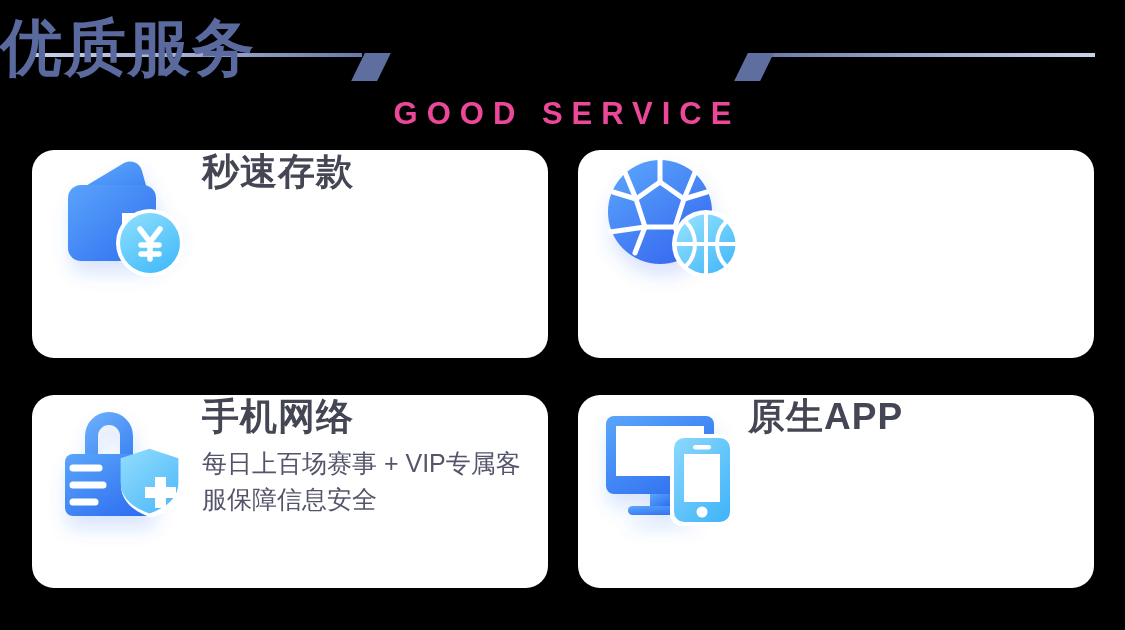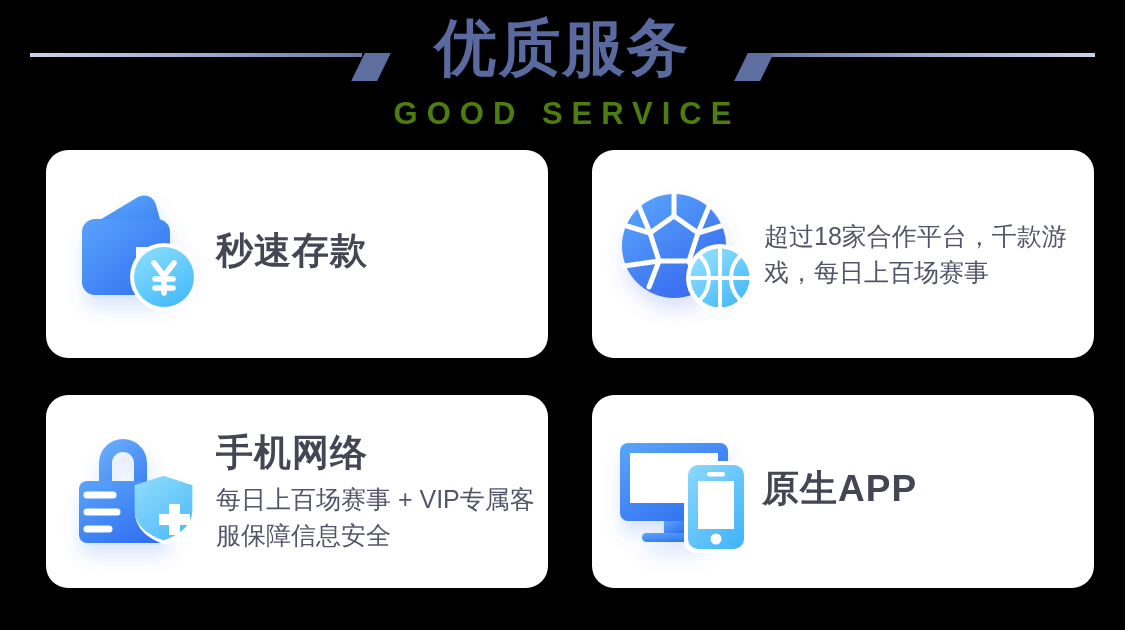--- a/index.html
+++ b/index.html
@@ -22,51 +22,49 @@
     background:linear-gradient(to left,#c9d3ea 0%,#9aa8cd 55%,#6a7aa8 100%);}
   .hdr-slash{
     position:absolute;top:53px;width:26px;height:28px;
     background:#5d6e9f;
   }
   .hdr-slash.l{left:358px;transform:skewX(-26deg);}
   .hdr-slash.r{left:741px;transform:skewX(-26deg);}
 
   .hdr-title{
     position:absolute;left:0;top:12px;width:1125px;
-    text-align:center;
     font-size:62px;line-height:72px;font-weight:bold;
     color:#5b6a9e;letter-spacing:2px;
     font-family:"Liberation Sans","DejaVu Sans",sans-serif;
   }
   .hdr-sub{
     position:absolute;left:0;top:95px;width:1125px;
     text-align:center;
     font-size:31px;line-height:38px;font-weight:bold;
-    color:#4d7c0f;letter-spacing:9px;
+    color:#ec4899;letter-spacing:9px;
     text-indent:9px;
   }
 
   
   .grid{
     position:absolute;left:32px;top:150px;
     width:1062px;height:440px;
     display:grid;
     grid-template-columns:516px 516px;
     grid-template-rows:208px 193px;
     column-gap:30px;row-gap:37px;
   }
   .card{
     background:#ffffff;
     border-radius:22px;
     position:relative;
-    display:flex;align-items:center;
+    display:flex;align-items:flex-start;
     padding:0 0 0 26px;
     box-sizing:border-box;
     overflow:hidden;
-    margin-left:14px;
   }
 
   .icon-wrap{
     width:140px;min-width:140px;height:140px;
     position:relative;
     display:flex;align-items:center;justify-content:center;
   }
   .txt-wrap{flex:1;padding-left:4px;padding-right:10px;}
   .c-title{
     font-size:37px;line-height:44px;font-weight:bold;
@@ -174,21 +172,20 @@
         <circle cx="102" cy="90" r="29.5" fill="url(#g-bask)"></circle>
         <g fill="none" stroke="#ffffff" stroke-width="4" stroke-linecap="round">
           <path d="M102 60.5 V119.5"></path>
           <path d="M72.5 90 H131.5"></path>
           <path d="M82 68 C94 80 94 100 82 112"></path>
           <path d="M122 68 C110 80 110 100 122 112"></path>
         </g>
       </svg>
     </div>
     <div class="txt-wrap">
-      <div class="c-desc">超过18家合作平台，千款游戏，每日上百场赛事</div>
     </div>
   </div>
 
   <div class="card card-3">
     <div class="icon-wrap">
       <svg width="134" height="134" viewBox="0 0 134 134">
         <defs>
           <linearGradient id="g-lock" x1="0" y1="0" x2="0.8" y2="1">
             <stop offset="0" stop-color="#5aa6fb"></stop>
               <stop offset="1" stop-color="#2f6ef0"></stop>

